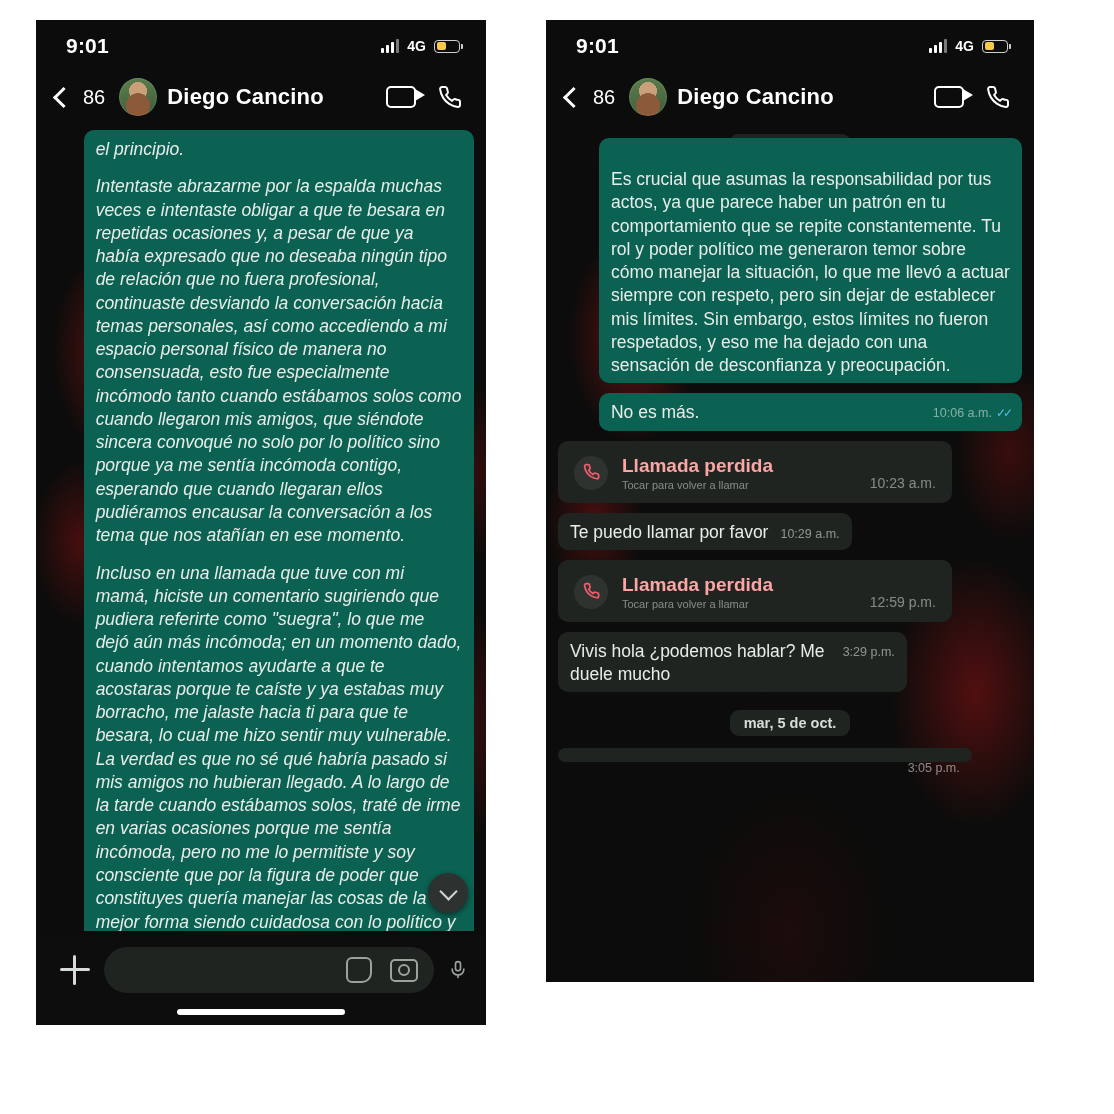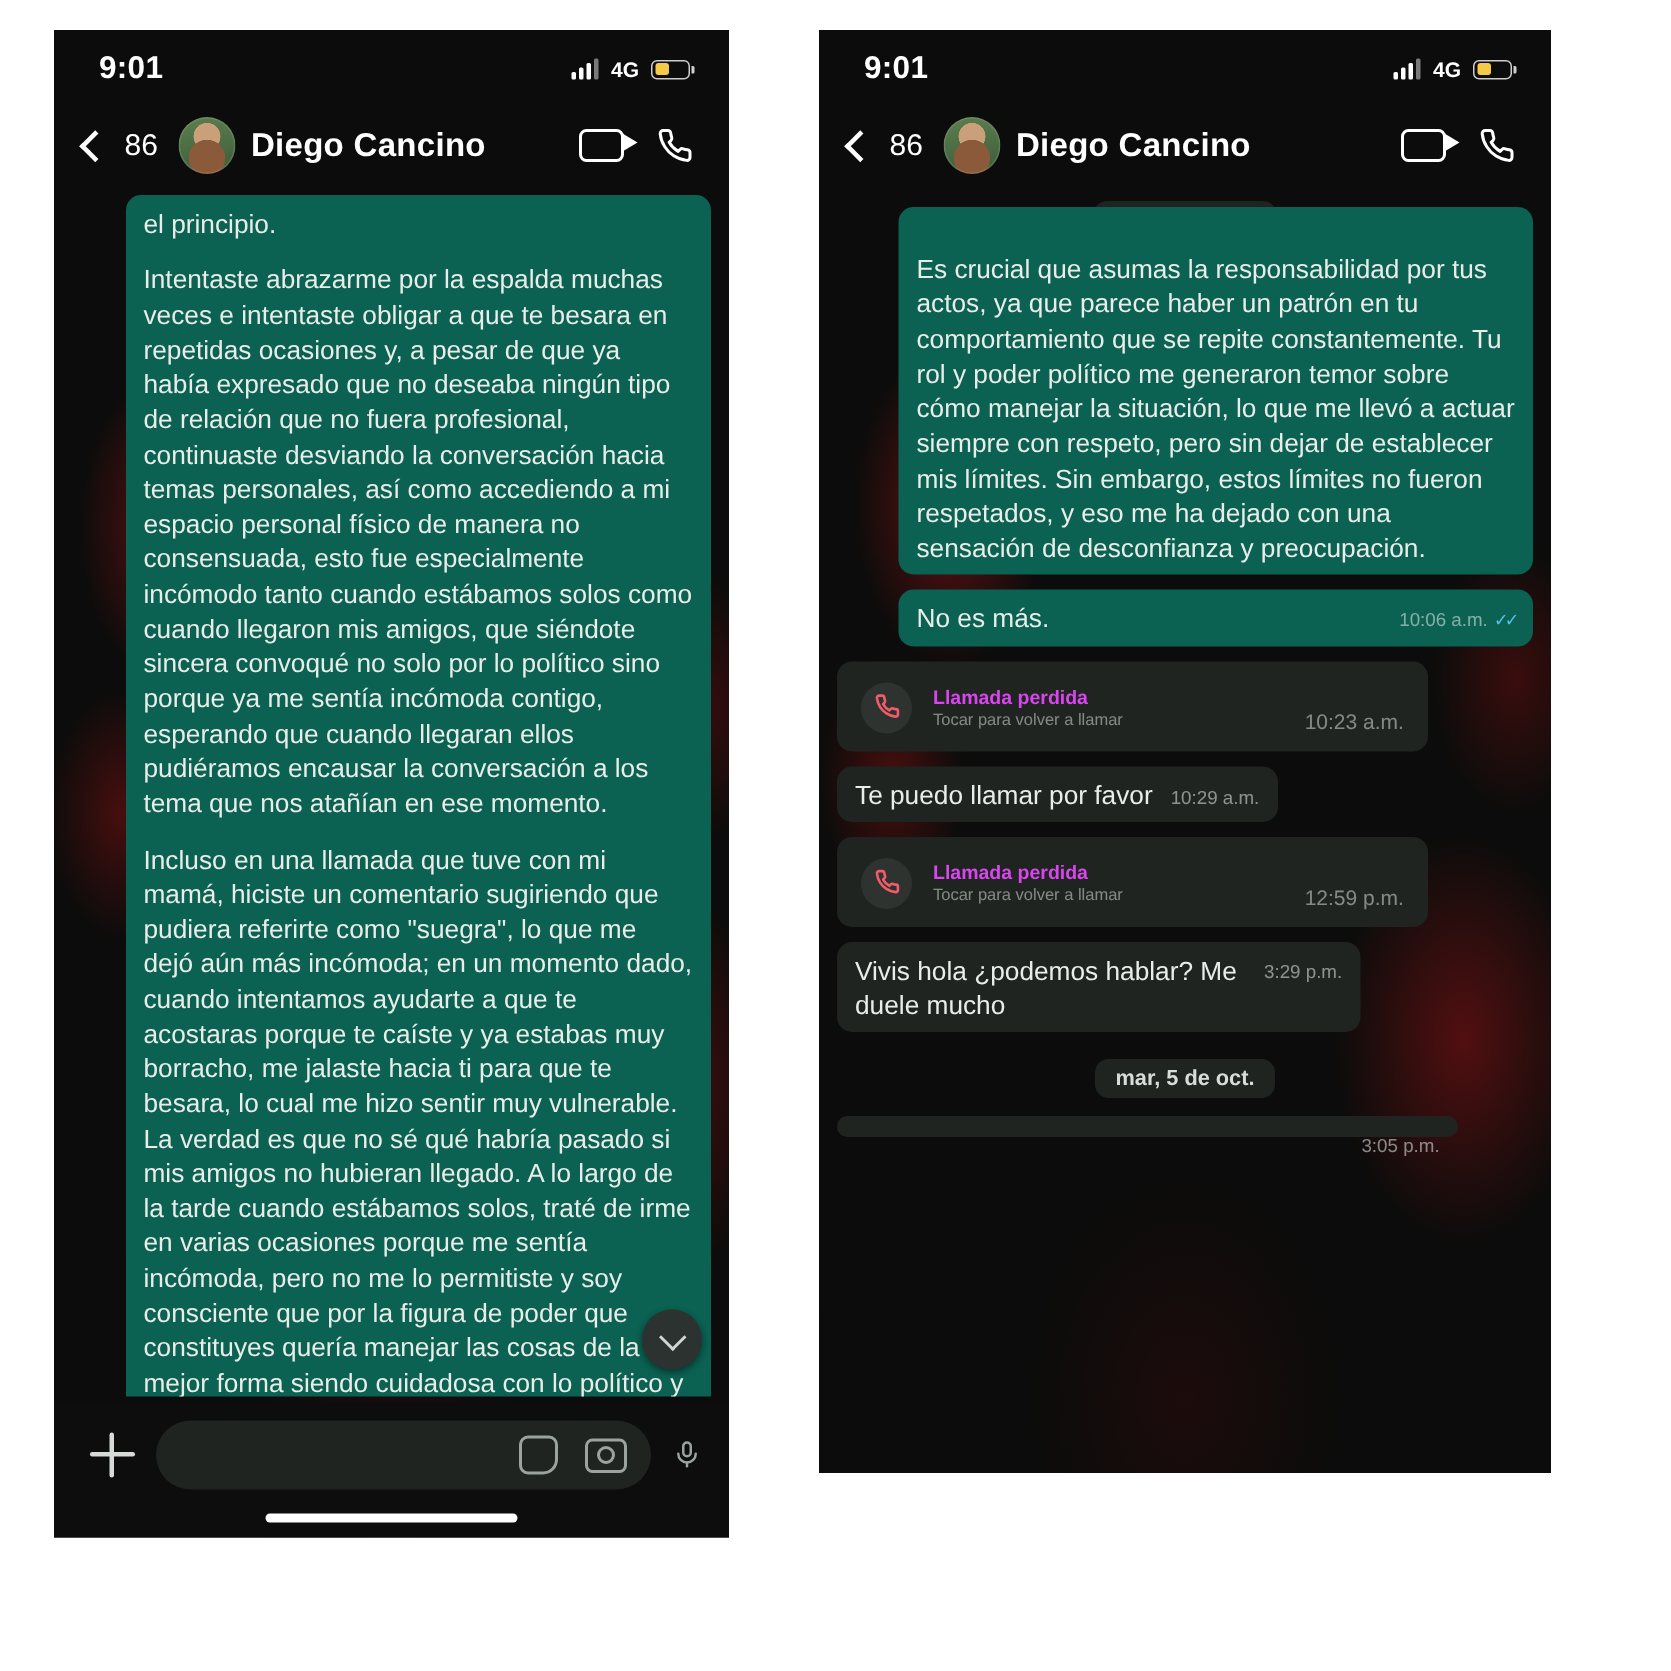--- a/index.html
+++ b/index.html
@@ -104,21 +104,21 @@
   }
 
   
   .messages{
     position:relative;z-index:4;
     padding:0 12px;
     height:calc(100% - 52px - 62px);
     box-sizing:border-box;
     overflow:hidden;
   }
-  #phone-left .messages{height:calc(100% - 52px - 62px - 90px);}
+  #phone-left .messages{height:calc(100% - 52px - 62px - 90px);font-style:italic;}
   .bubble{
     max-width:86%;
     border-radius:10px;
     padding:8px 12px 6px 12px;
     font-size:17.5px;
     line-height:1.33;
     color:#e9edea;
     position:relative;
     margin:0 0 10px 0;
     word-wrap:break-word;
@@ -148,21 +148,21 @@
     padding:14px 16px 12px 16px;margin:0 0 10px 0;
     max-width:78%;
   }
   .call-icon{
     width:34px;height:34px;border-radius:50%;
     background:rgba(255,255,255,.07);
     display:flex;align-items:center;justify-content:center;flex:none;
     color:#f15c6d;
   }
   .call-text{flex:1;min-width:0;}
-  .call-title{font-size:13px;font-weight:700;color:#d946ef;}
+  .call-title{font-size:19px;font-weight:700;color:#fca5a5;}
   .call-sub{font-size:11px;color:rgba(233,237,234,.5);margin-top:2px;}
   .call-time{font-size:14px;color:rgba(233,237,234,.5);align-self:flex-end;}
 
   
   .short{display:inline-flex;align-items:baseline;gap:12px;}
   .short .meta{float:none;margin:0;}
 
   
   .fab{
     position:absolute;right:18px;bottom:112px;z-index:8;

